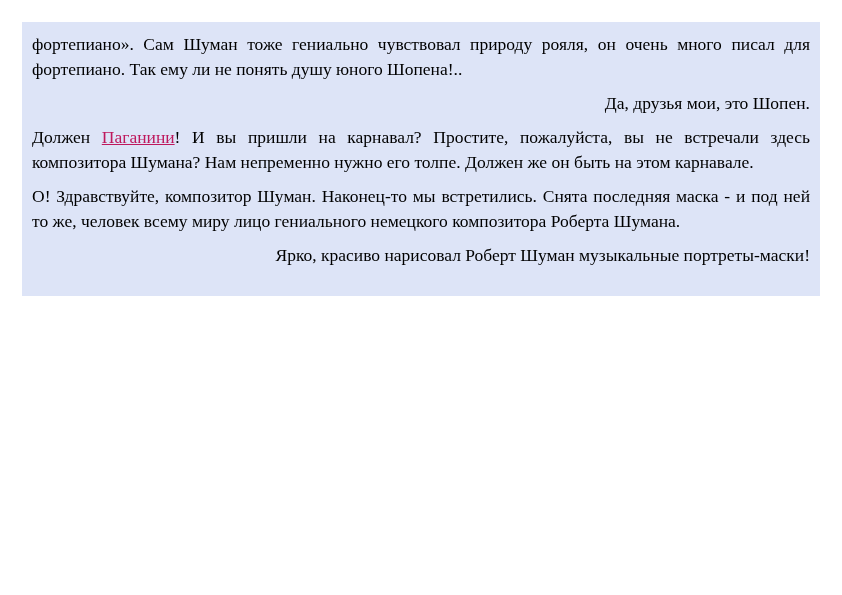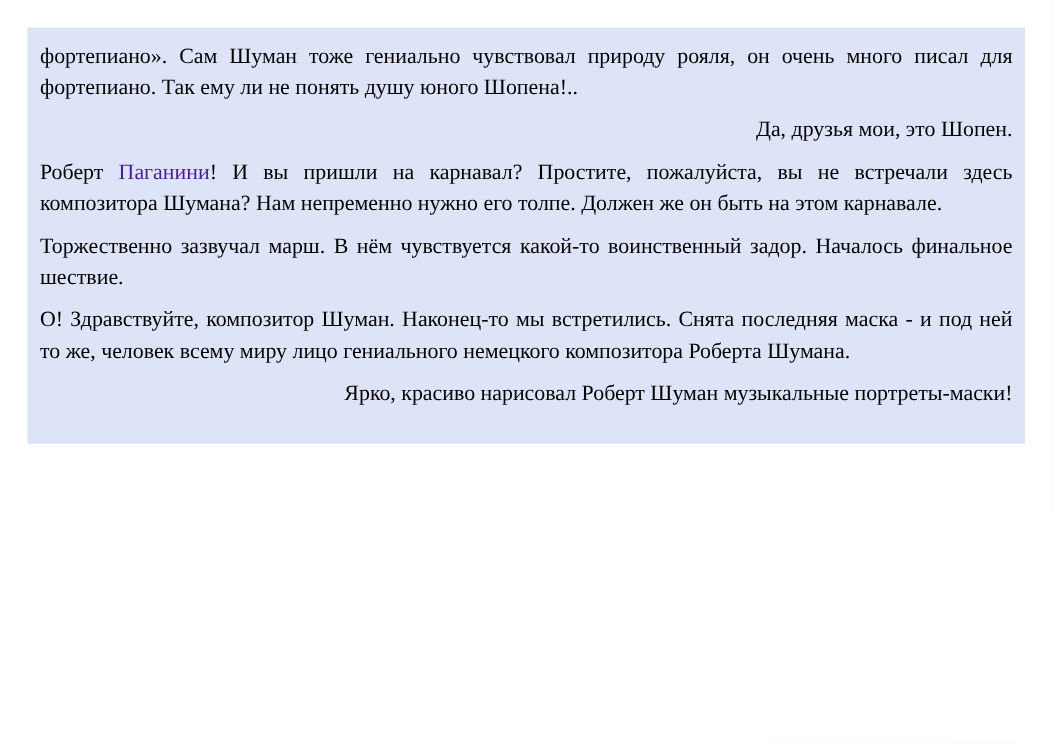--- a/index.html
+++ b/index.html
@@ -38,39 +38,39 @@
     margin: 0 0 9px 0;
     hyphens: none;
   }
   .para:last-child {
     margin-bottom: 16px;
   }
   .para.nojustify {
     text-align: right;
   }
   .link {
-    color: #4c1d95;
+    color: #be185d;
+    text-decoration: underline;
     cursor: pointer;
   }
 </style>
 </head>
 <body>
 
 <div class="page">
   <div class="text-block">
 
     <p class="para">фортепиано». Сам Шуман тоже гениально чувствовал природу рояля, он очень много писал для фортепиано. Так ему ли не понять душу юного Шопена!..</p>
 
     <p class="para nojustify">Да, друзья мои, это Шопен.</p>
 
 
 
-    <p class="para"><span>Роберт </span><a class="link">Паганини</a><span>! И вы пришли на карнавал? Простите, пожалуйста, вы не встречали здесь композитора Шумана? Нам непременно нужно его толпе. Должен же он быть на этом карнавале.</span></p>
+    <p class="para"><span>Должен </span><a class="link">Паганини</a><span>! И вы пришли на карнавал? Простите, пожалуйста, вы не встречали здесь композитора Шумана? Нам непременно нужно его толпе. Должен же он быть на этом карнавале.</span></p>
 
-    <p class="para">Торжественно зазвучал марш. В нём чувствуется какой-то воинственный задор. Началось финальное шествие.</p>
 
 
     <p class="para">О! Здравствуйте, композитор Шуман. Наконец-то мы встретились. Снята последняя маска - и под ней то же, человек всему миру лицо гениального немецкого композитора Роберта Шумана.</p>
 
     <p class="para nojustify">Ярко, красиво нарисовал Роберт Шуман музыкальные портреты-маски!</p>
 
   </div>
 </div>
 
 </body></html>

